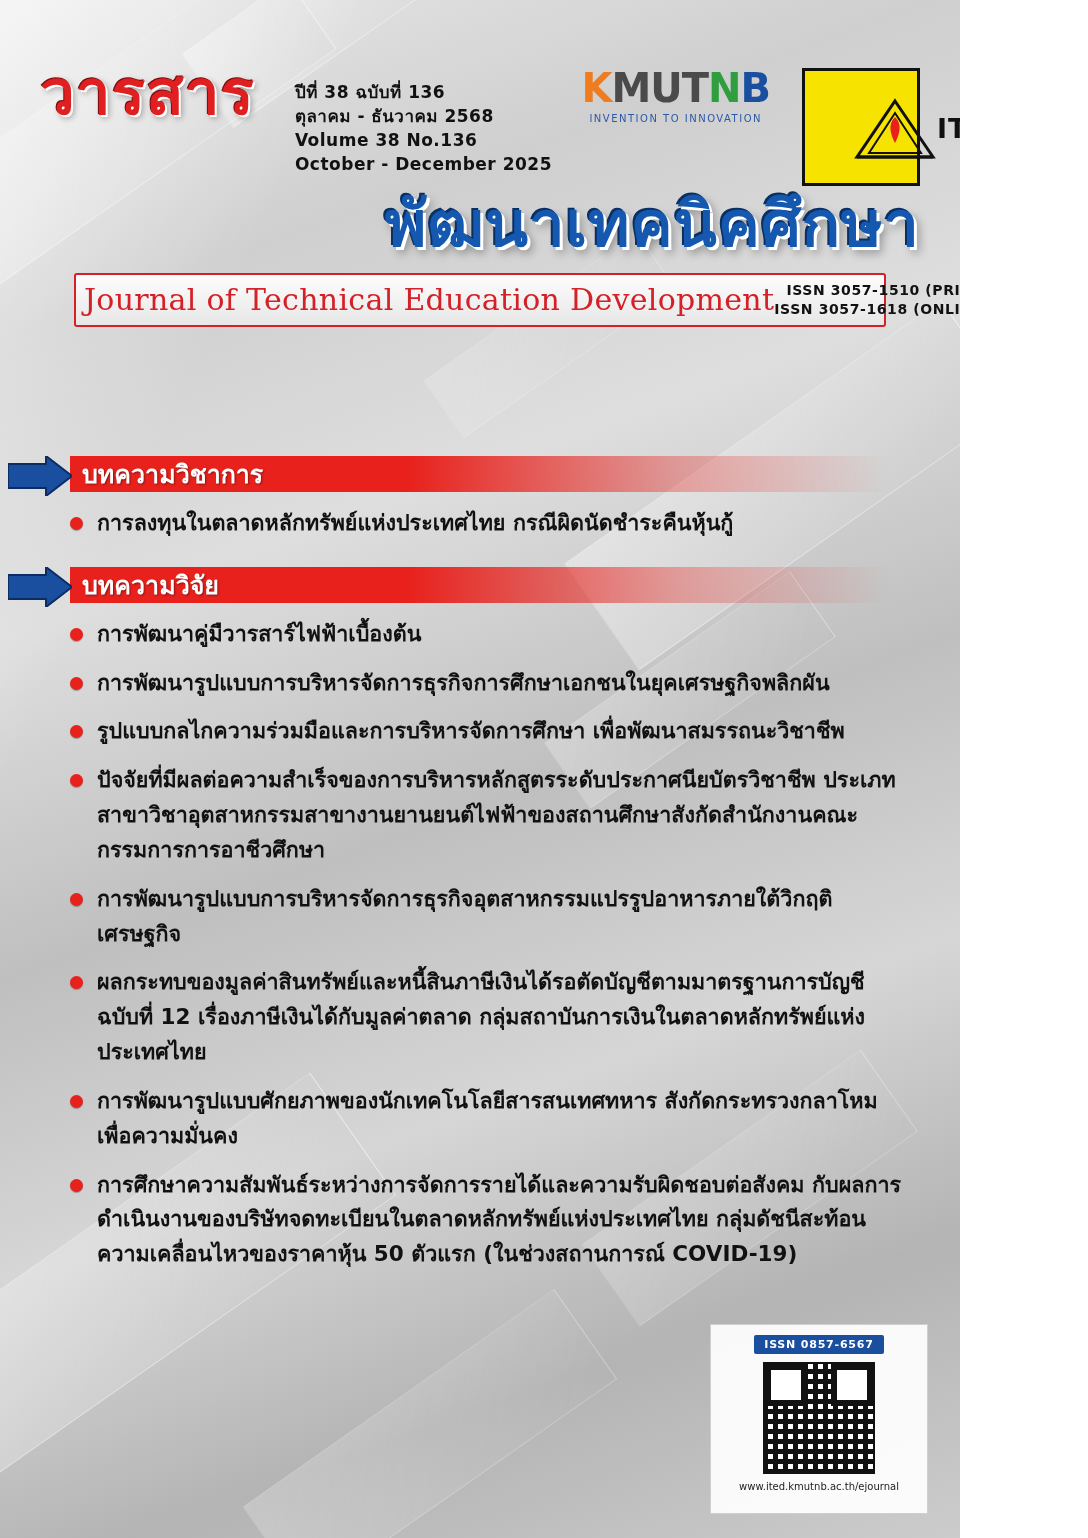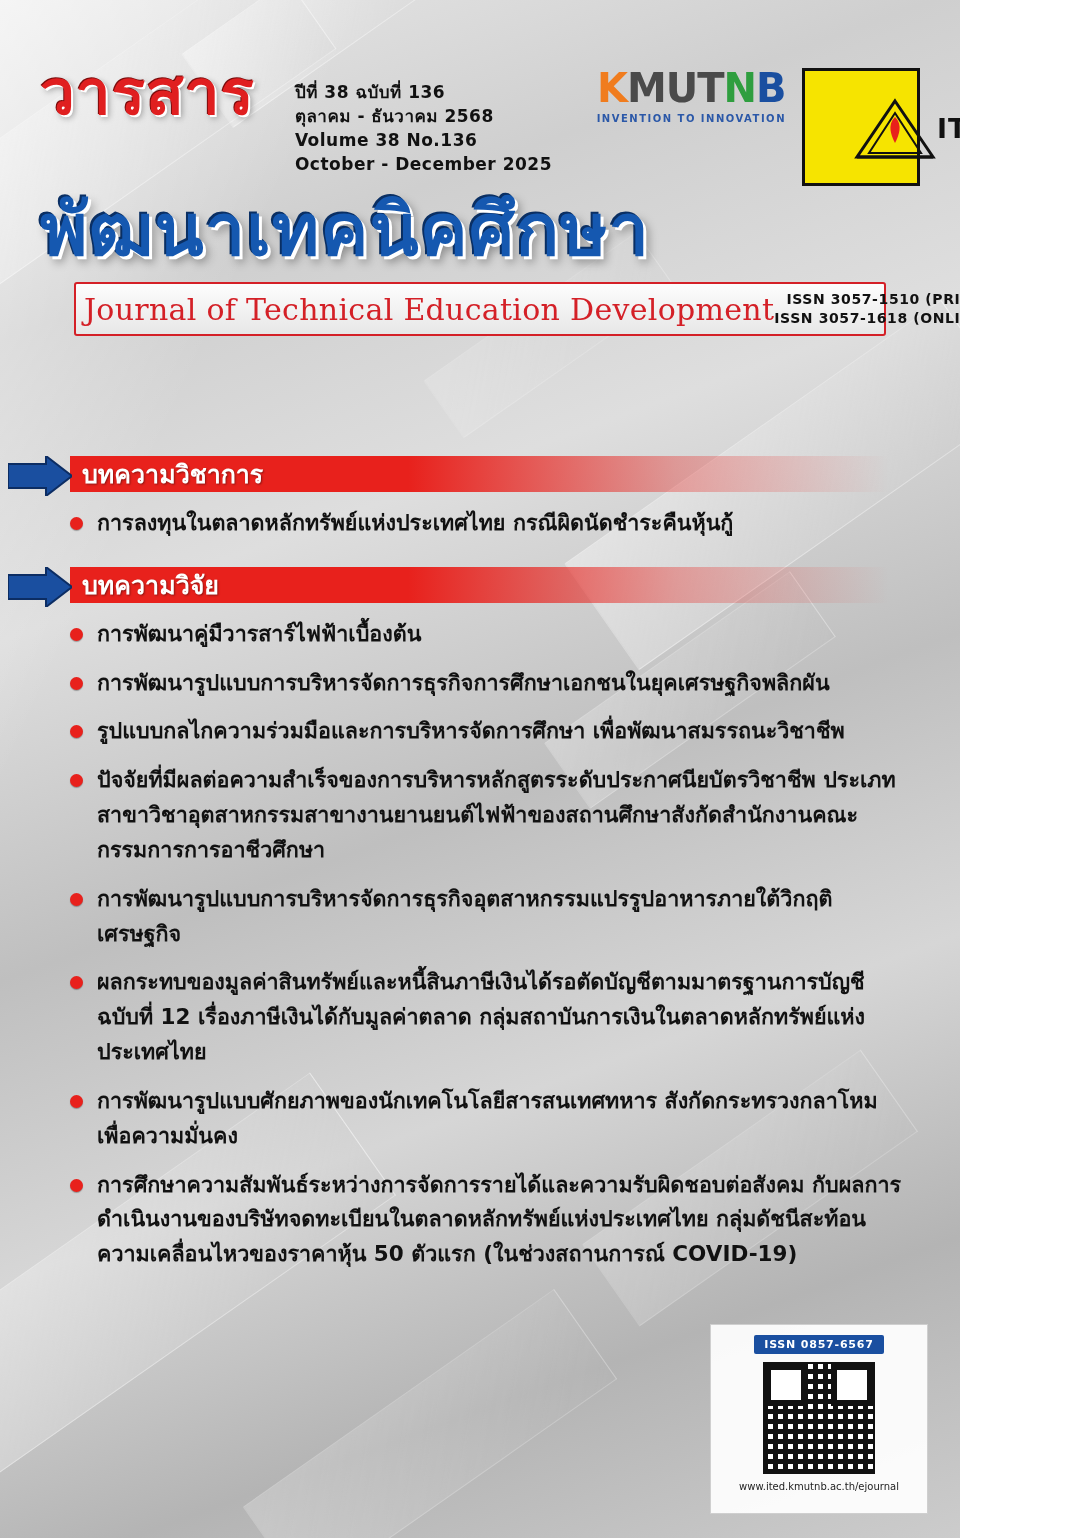--- a/index.html
+++ b/index.html
@@ -68,37 +68,37 @@
     line-height: 1.42;
     letter-spacing: 0.5px;
     white-space: nowrap;
   }
   .kmutnb {
     margin-left: auto;
     margin-top: 40px;
     text-align: center;
     display: flex;
     align-items: flex-start;
-    gap: 16px;
+    gap: 32px;
   }
   .kmutnb-text {
     font-family: "DejaVu Sans", sans-serif;
     font-weight: 700;
     font-size: 40px;
     letter-spacing: -1px;
     line-height: 1;
   }
   .k-k { color: #f07c1e; }
   .k-mut { color: #4a4a4a; }
   .k-n { color: #2f9e3f; }
   .k-b { color: #1a4fa0; }
   .kmutnb-sub {
     font-family: "DejaVu Sans", sans-serif;
     font-size: 10px;
-    font-weight: 700;
+    font-weight: 400;
     color: #2b58a8;
     letter-spacing: 1.5px;
     margin-top: 5px;
   }
   .ited-logo {
     width: 118px; height: 118px;
     background: #f6e400;
     border: 3px solid #111;
     display: flex; flex-direction: row;
     align-items: center; justify-content: flex-start;
@@ -115,24 +115,24 @@
     font-size: 27px;
     color: #111;
     letter-spacing: 1px;
     line-height: 1;
     margin-top: -2px;
   }
 
   .title-thai {
     margin-top: 6px;
     font-family: "DejaVu Sans", sans-serif;
-    font-size: 72px;
+    font-size: 63px;
     font-weight: 700;
     color: #1558b0;
-    text-align: left;
+    text-align: right;
     line-height: 1.06;
     text-shadow:
       3px 3px 0 #ffffff,
       -2px -2px 0 #0a2f63,
       5px 6px 10px rgba(0,0,0,0.35);
     letter-spacing: 1px;
     white-space: nowrap;
   }
 
   .subtitle-bar {

